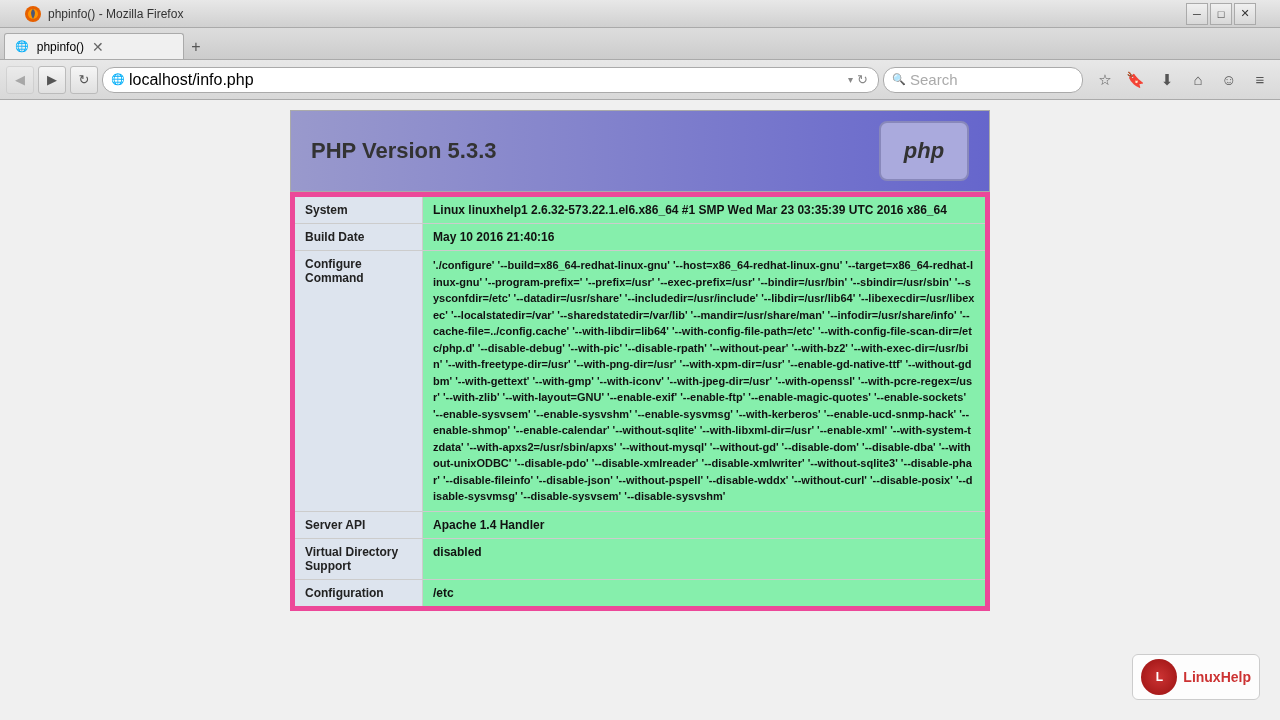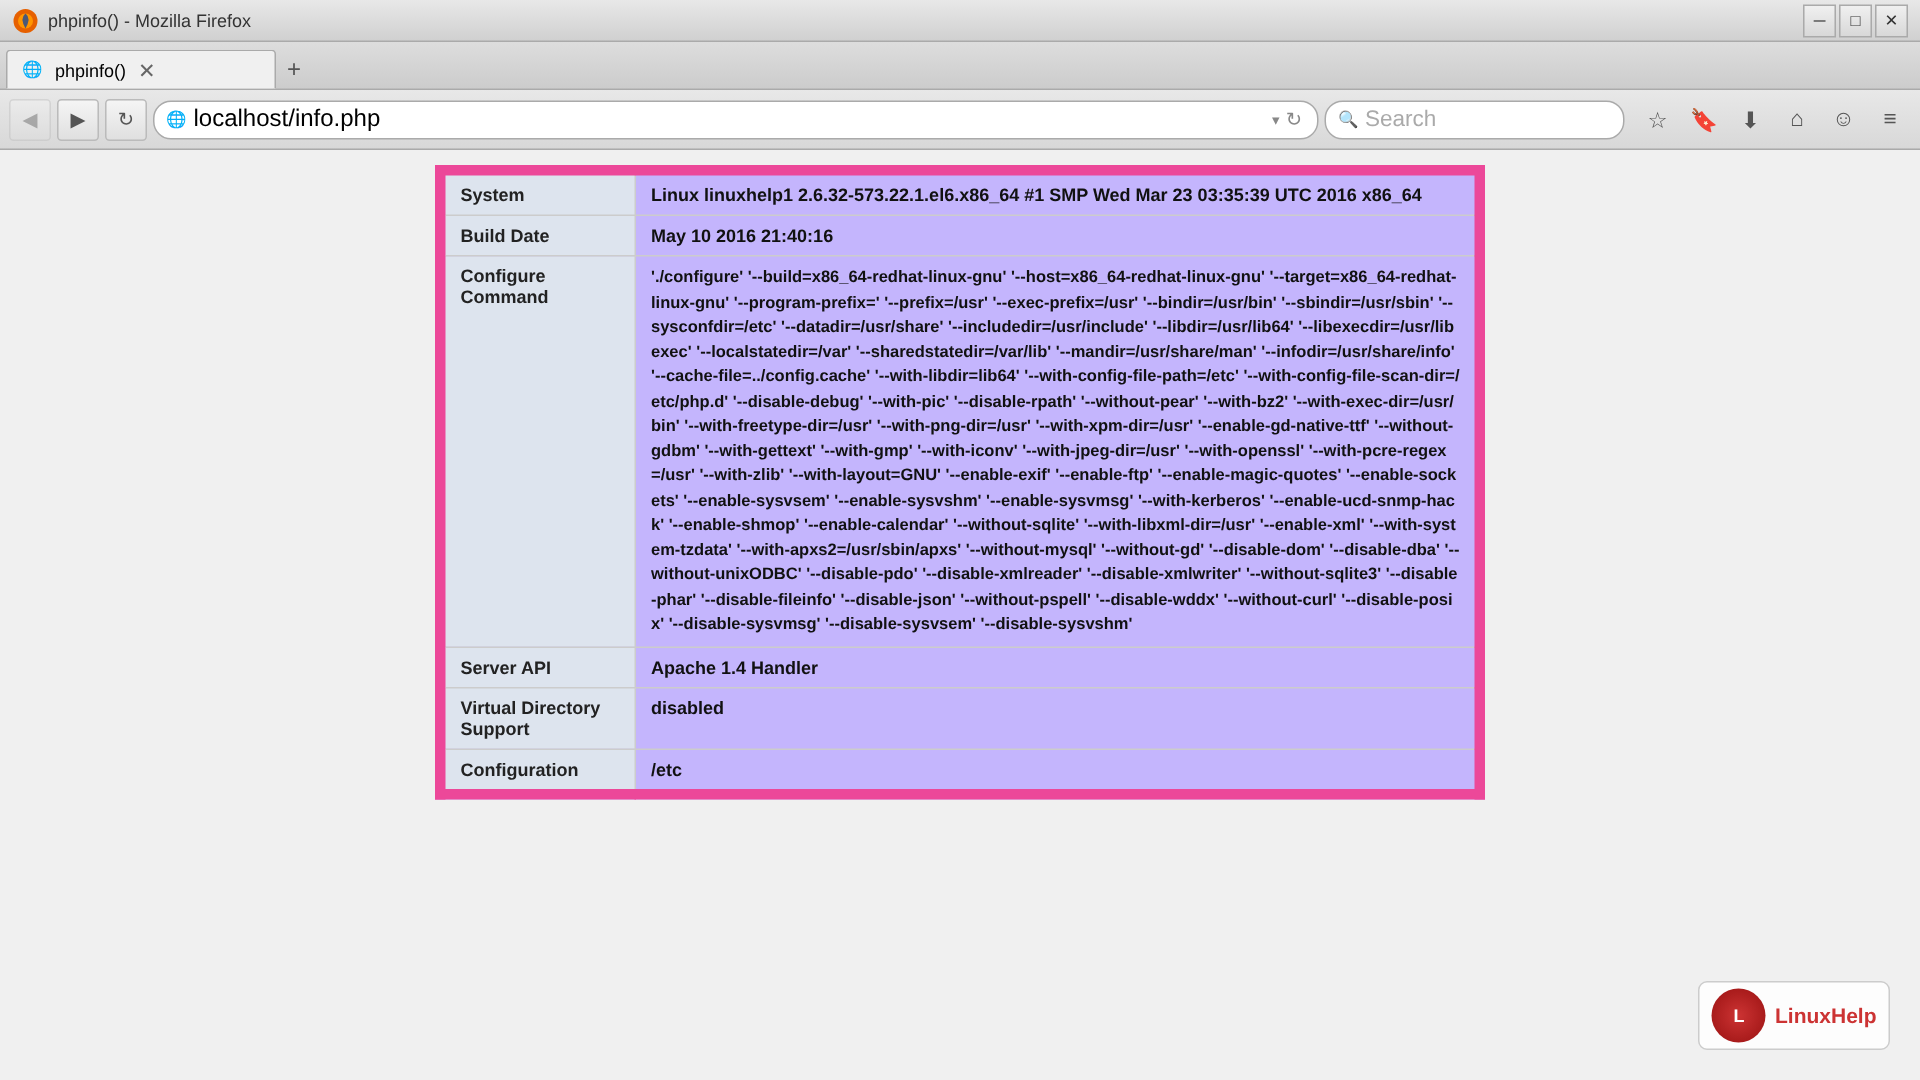--- a/index.html
+++ b/index.html
@@ -5,21 +5,21 @@
     * { margin: 0; padding: 0; box-sizing: border-box; }
     body { font-family: Arial, sans-serif; font-size: 13px; background: #d3d3d3; overflow: hidden; }
 
     
     .window-titlebar {
       background: linear-gradient(to bottom, #e8e8e8, #d0d0d0);
       height: 28px;
       display: flex;
       align-items: center;
       justify-content: space-between;
-      padding: 0 8px;
+      padding: 0 24px;
       border-bottom: 1px solid #aaa;
     }
     .titlebar-left { display: flex; align-items: center; gap: 6px; }
     .titlebar-icon { width: 18px; height: 18px; }
     .titlebar-title { font-size: 12px; color: #333; }
     .titlebar-controls { display: flex; gap: 2px; }
     .titlebar-btn {
       width: 22px; height: 22px; border: 1px solid #aaa;
       background: linear-gradient(to bottom, #f0f0f0, #d8d8d8);
       cursor: pointer; display: flex; align-items: center; justify-content: center;
@@ -143,22 +143,22 @@
       font-style: italic;
       font-weight: bold;
       color: #333;
       border: 2px solid #8888bb;
     }
 
     
     .info-table {
       width: 100%;
       border-collapse: collapse;
-      background: #c4b5fd;
-      border: 7px solid #ec4899;
+      background: #86efac;
+      border: 5px solid #ec4899;
     }
     .info-table tr { border-bottom: 1px solid #ccc; }
     .info-table td {
       padding: 6px 10px;
       vertical-align: top;
       font-size: 12px;
       border: 1px solid #ccc;
     }
     .info-table td:first-child {
       background: #dde4ee;
@@ -270,20 +270,26 @@
     </button>
     <button class="nav-icon-btn">
       <span>≡</span>
     </button>
   </div>
 </div>
 
 <div class="page-content">
   <div class="phpinfo-wrapper">
 
+    <div class="php-header">
+      <span class="php-version-text">PHP Version 5.3.3</span>
+      <div class="php-logo">
+        <span>php</span>
+      </div>
+    </div>
 
     <table class="info-table">
       <tbody>
         <tr>
           <td>System</td>
           <td>Linux linuxhelp1 2.6.32-573.22.1.el6.x86_64 #1 SMP Wed Mar 23 03:35:39 UTC 2016 x86_64</td>
         </tr>
         <tr>
           <td>Build Date</td>
           <td>May 10 2016 21:40:16</td>

